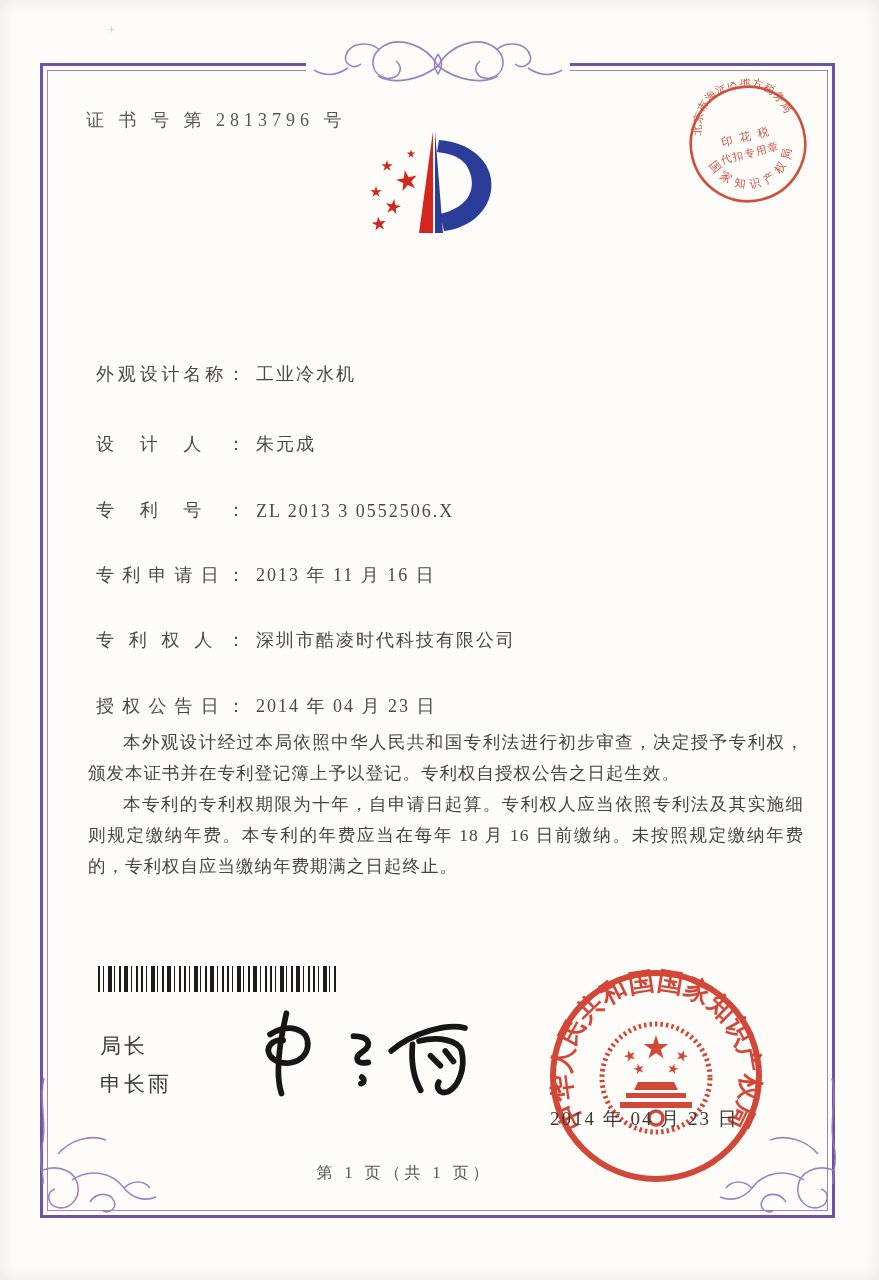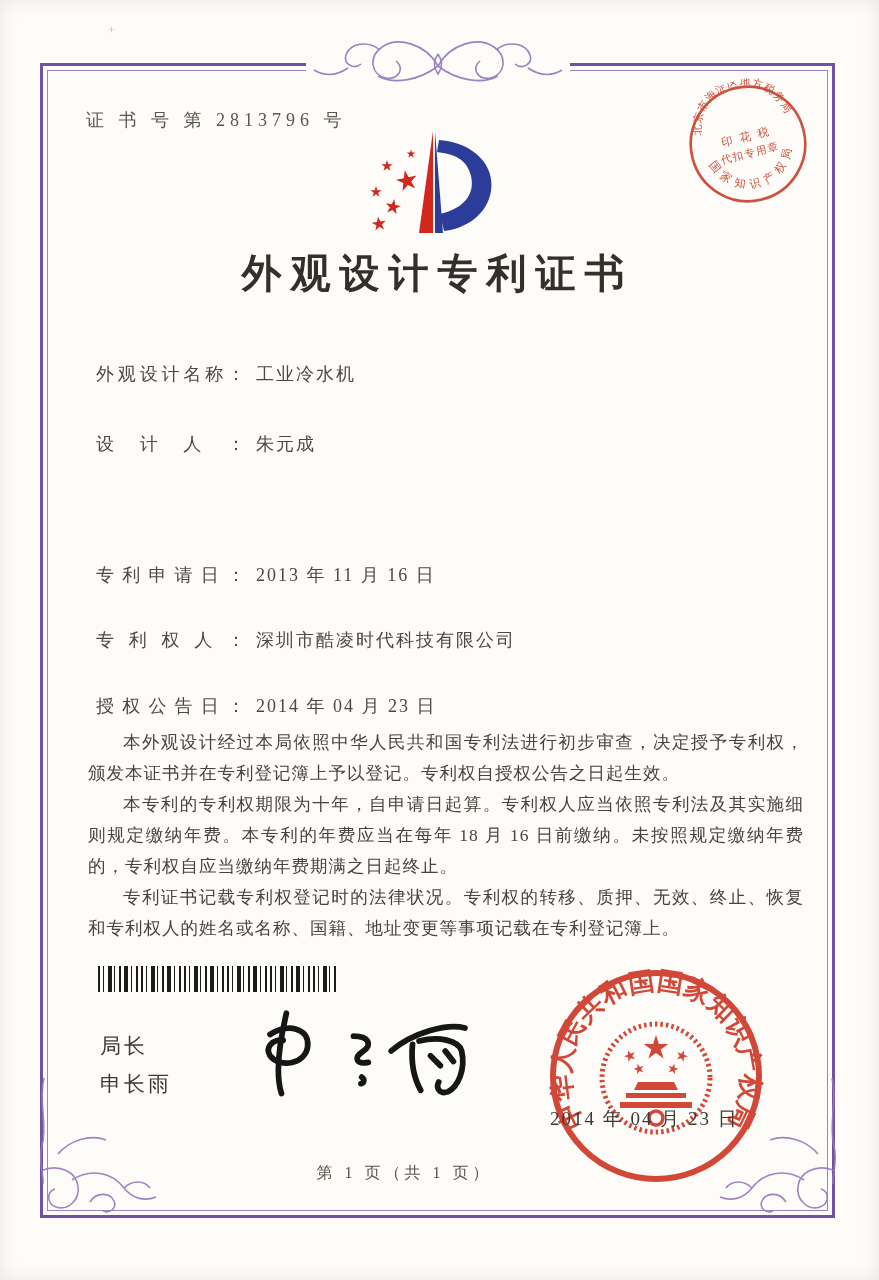--- a/index.html
+++ b/index.html
@@ -156,42 +156,43 @@
     <path d="M 73 12 C 110 15 129 39 125 63 C 121 88 98 101 78 103 L 74 86 C 99 80 109 66 105 48 C 101 31 88 26 71 24 Z" fill="#2c3d99"></path>
 
     <use href="#star" transform="translate(45,26) scale(4.5)" fill="#d3261c"></use>
     <use href="#star" transform="translate(21,38) scale(6)" fill="#d3261c"></use>
     <use href="#star" transform="translate(41,53) scale(11) rotate(-12)" fill="#d3261c"></use>
     <use href="#star" transform="translate(10,64) scale(6)" fill="#d3261c"></use>
     <use href="#star" transform="translate(27,79) scale(8) rotate(10)" fill="#d3261c"></use>
     <use href="#star" transform="translate(13,96) scale(7.5) rotate(-8)" fill="#d3261c"></use>
   </svg>
 
-  <h1 class="title">外观设计专利证书</h1>
 
   <div class="field" style="top:362px;">
     <span class="flabel">外观设计名称：</span><span class="fvalue">工业冷水机</span>
   </div>
   <div class="field" style="top:432px;">
     <span class="flabel">设计人：</span><span class="fvalue">朱元成</span>
+  </div>
+  <div class="field" style="top:498px;">
+    <span class="flabel">专利号：</span><span class="fvalue">ZL 2013 3 0552506.X</span>
   </div>
   <div class="field" style="top:563px;font-family:Liberation Serif, serif;">
     <span class="flabel">专利申请日：</span><span class="fvalue">2013 年 11 月 16 日</span>
   </div>
   <div class="field" style="top:628px;">
     <span class="flabel">专利权人：</span><span class="fvalue">深圳市酷凌时代科技有限公司</span>
   </div>
   <div class="field" style="top:694px;">
     <span class="flabel">授权公告日：</span><span class="fvalue">2014 年 04 月 23 日</span>
   </div>
 
   <div class="body-text">
     <p>本外观设计经过本局依照中华人民共和国专利法进行初步审查，决定授予专利权，颁发本证书并在专利登记簿上予以登记。专利权自授权公告之日起生效。</p>
     <p>本专利的专利权期限为十年，自申请日起算。专利权人应当依照专利法及其实施细则规定缴纳年费。本专利的年费应当在每年 18 月 16 日前缴纳。未按照规定缴纳年费的，专利权自应当缴纳年费期满之日起终止。</p>
-    <p>专利证书记载专利权登记时的法律状况。专利权的转移、质押、无效、终止、恢复和专利权人的姓名或名称、国籍、地址变更等事项记载在专利登记簿上。</p>
   </div>
 
   <div class="barcode"></div>
 
   <div class="officer-title">局长</div>
   <div class="officer-name">申长雨</div>
 
   <svg class="signature" viewBox="0 0 320 130">
     <g fill="none" stroke="#161616" stroke-width="7" stroke-linecap="round" stroke-linejoin="round">
       <path d="M 66 40 C 88 26 114 32 112 54 C 110 76 78 82 66 66 C 60 56 68 46 82 47"></path>

